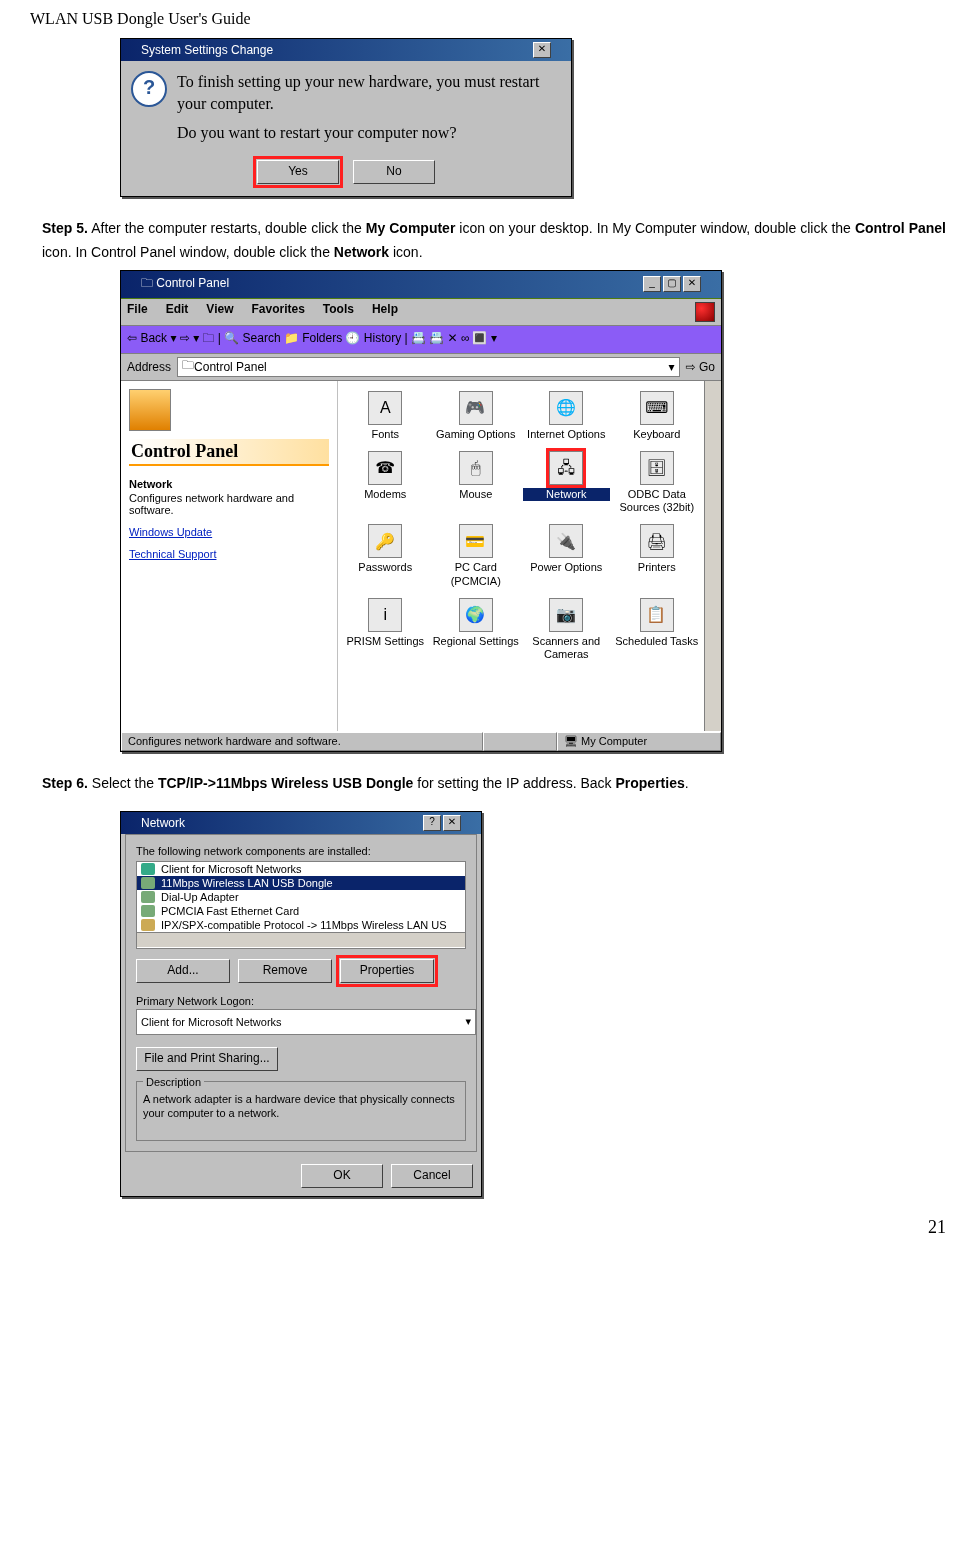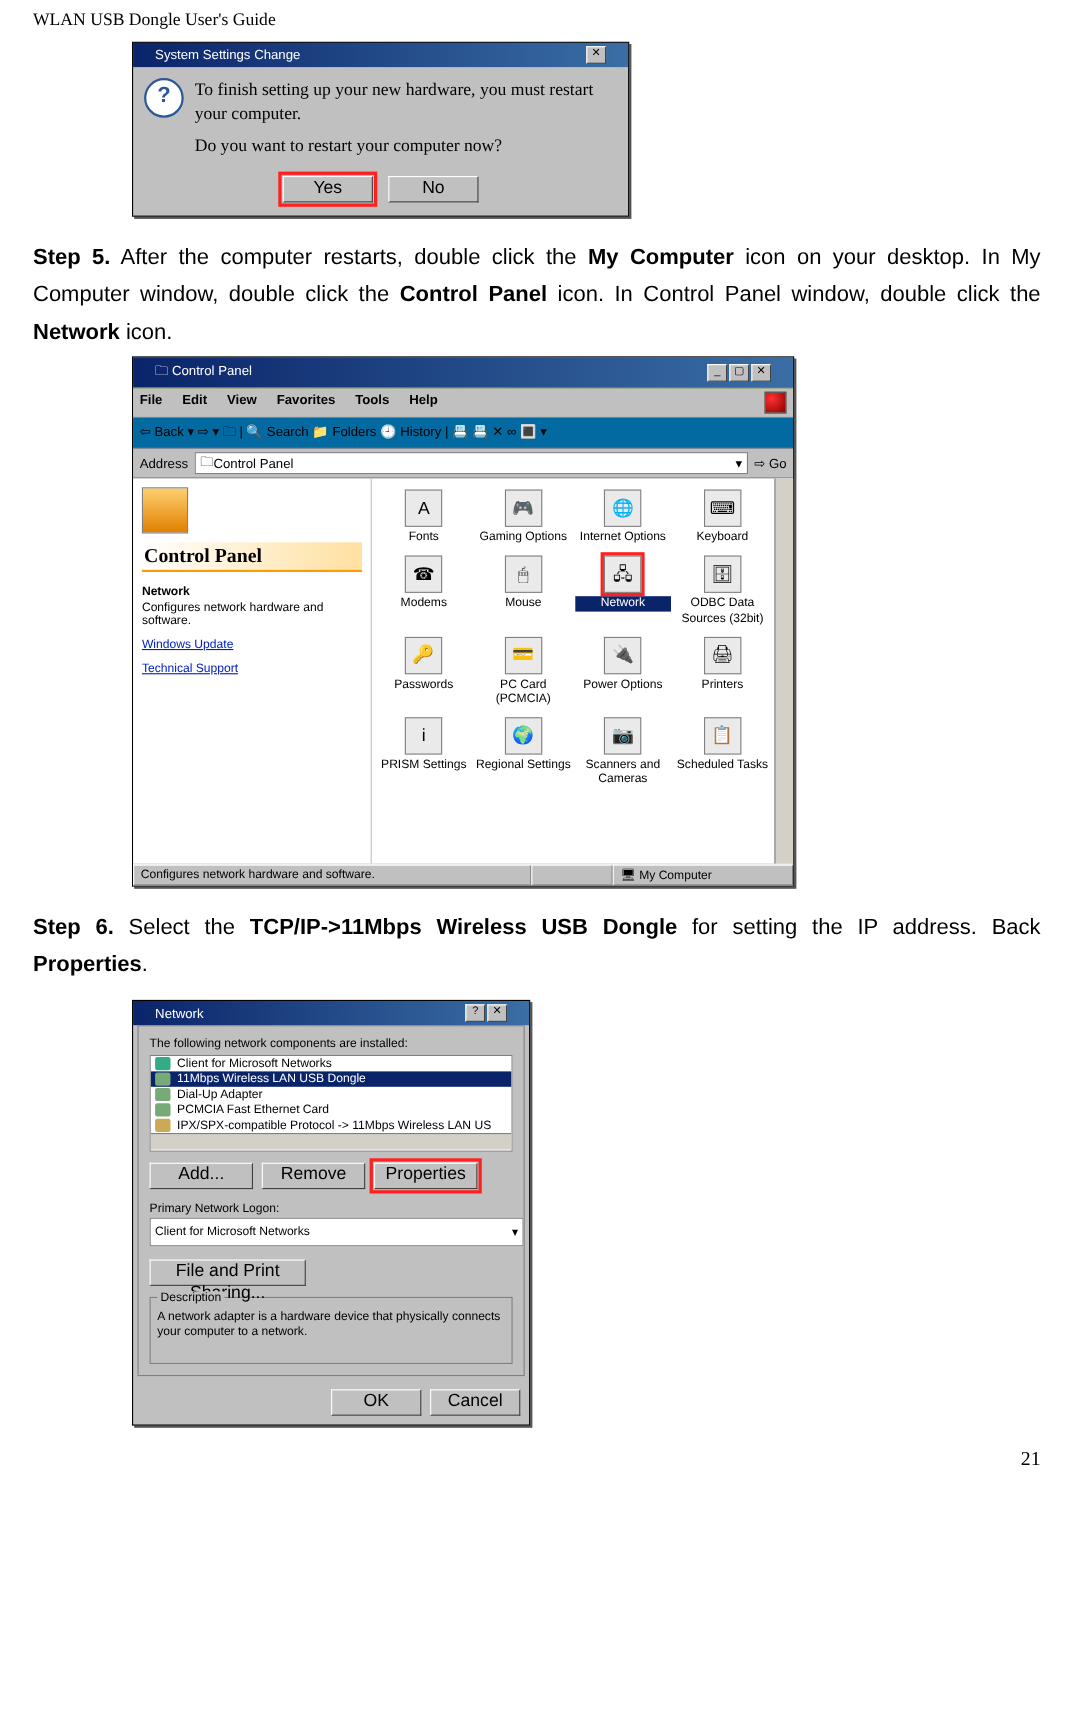--- a/index.html
+++ b/index.html
@@ -17,23 +17,23 @@
     margin-bottom: 10px;
   }
   .page-number {
     text-align: right;
     font-family: "Times New Roman", serif;
     font-size: 18px;
     margin-top: 20px;
   }
   .step-para {
     font-family: Arial, sans-serif;
-    font-size: 20px;
+    font-size: 14px;
     line-height: 1.7;
-    margin: 20px 0 5px 0;
+    margin: 20px 0 5px 12px;
     text-align: justify;
   }
   .step-label {
     font-weight: bold;
     display: inline;
   }
   .bold { font-weight: bold; }
 
   
   .dlg1-outer {
@@ -77,21 +77,21 @@
   .dlg1-text { flex: 1; font-size: 16px; line-height: 1.4; font-family: Liberation Serif, serif; }
   .dlg1-btns {
     display: flex; justify-content: center; gap: 14px;
     padding: 6px 0 12px 0;
   }
   .win-button {
     width: 80px; height: 22px;
     background: #c0c0c0;
     border: 1px solid #fff;
     border-right-color: #404040; border-bottom-color: #404040;
-    font-size: 16px; text-align: center; line-height: 20px;
+    font-size: 12px; text-align: center; line-height: 20px;
     cursor: pointer;
   }
   .highlight-red {
     outline: 3px solid #ff2020;
     outline-offset: 1px;
   }
 
   
   .cp-window {
     margin-left: 90px;
@@ -109,21 +109,21 @@
     border-top: 1px solid #4d7c0f; border-bottom: 1px solid #808080; font-weight: bold;
   }
   .cp-menubar span { font-size: 12px; }
   .cp-spacer { flex: 1; }
   .cp-logo {
     width: 18px; height: 18px;
     background: radial-gradient(circle at 30% 30%, #ff3030, #8b0000);
     border: 1px solid #404040;
   }
   .cp-toolbar {
-    background: #0369a1;
+    background: #8b5cf6;
     padding: 3px 6px;
     font-size: 12px;
     border-bottom: 1px solid #808080;
   }
   .cp-addr {
     background: #c0c0c0;
     padding: 3px 6px;
     display: flex; align-items: center; gap: 6px;
     border-bottom: 1px solid #808080;
     font-size: 12px;

